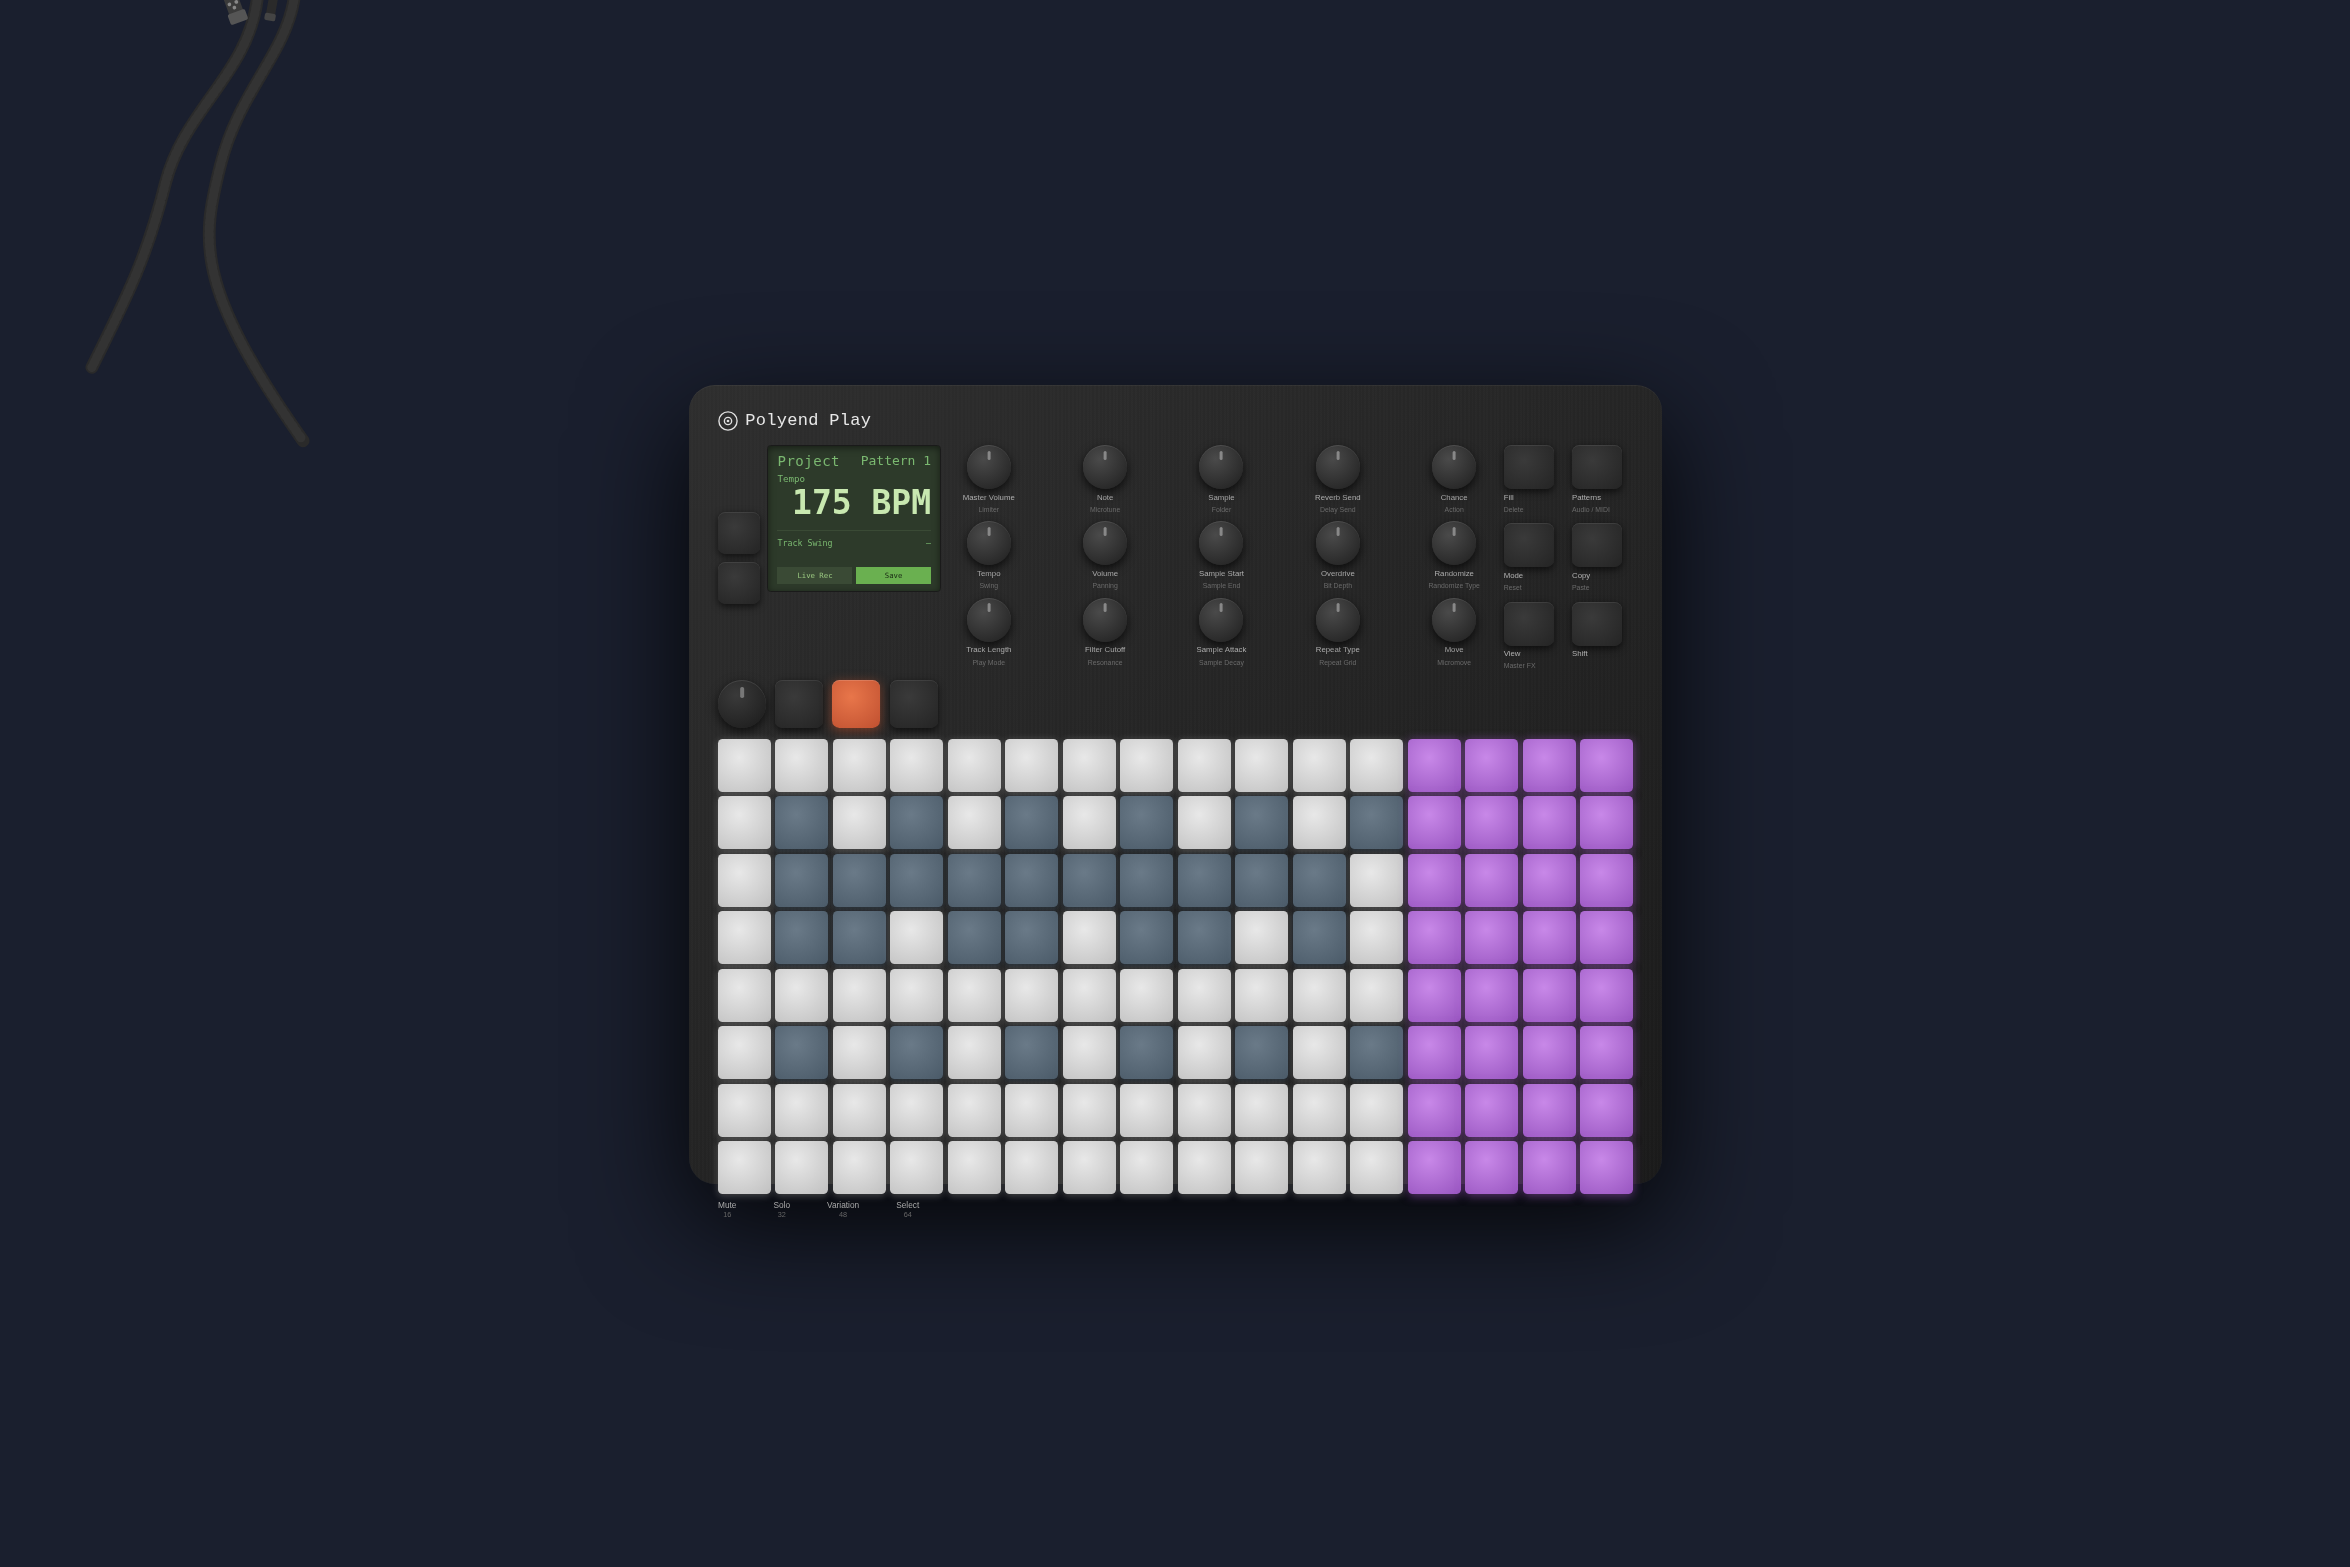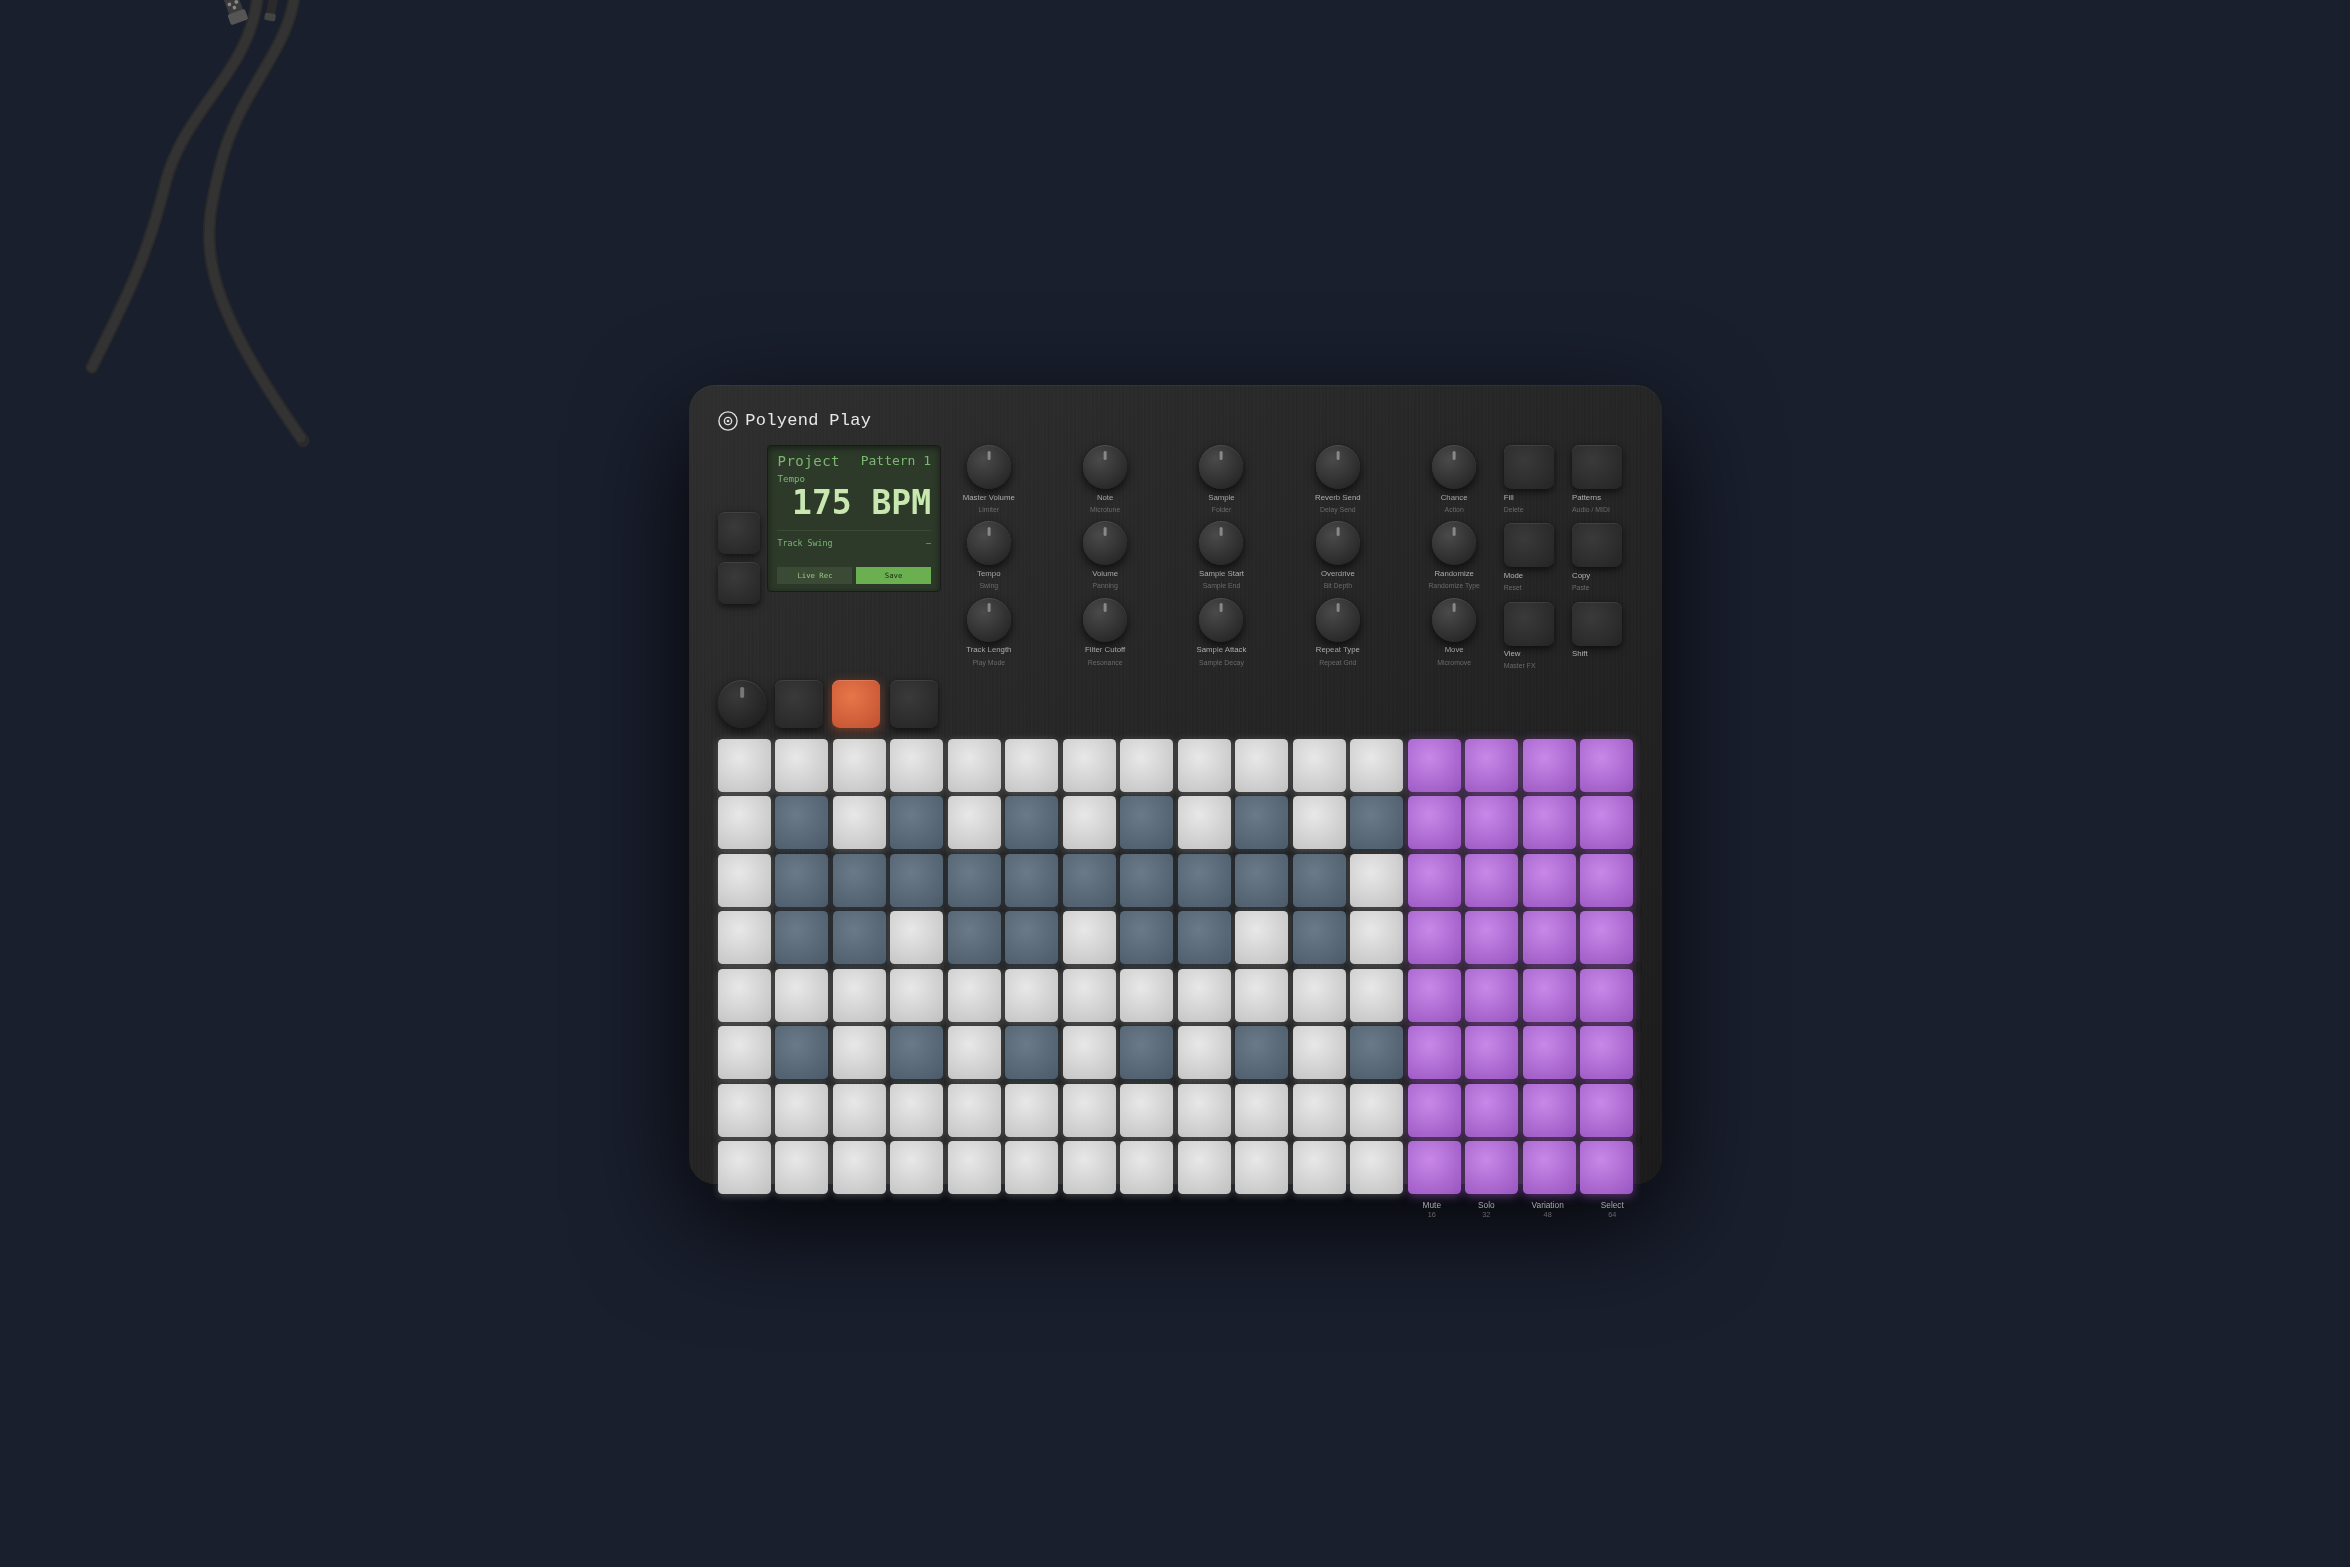--- a/index.html
+++ b/index.html
@@ -342,21 +342,20 @@
     }
 
     .pad.purple {
       background: radial-gradient(circle at 40% 35%, #c888e8, #9855c0);
       box-shadow: 0 1.8px 9.2px rgba(180,100,220,0.5), 0 0.9px 2.8px rgba(0,0,0,0.4);
     }
 
     
     .bottom-labels {
       display: flex;
-      justify-content: flex-end;
       gap: 37px;
       padding-right: 9.2px;
       margin-top: 5.5px;
     }
 
     .bottom-label {
       display: flex;
       flex-direction: column;
       align-items: center;
     }

